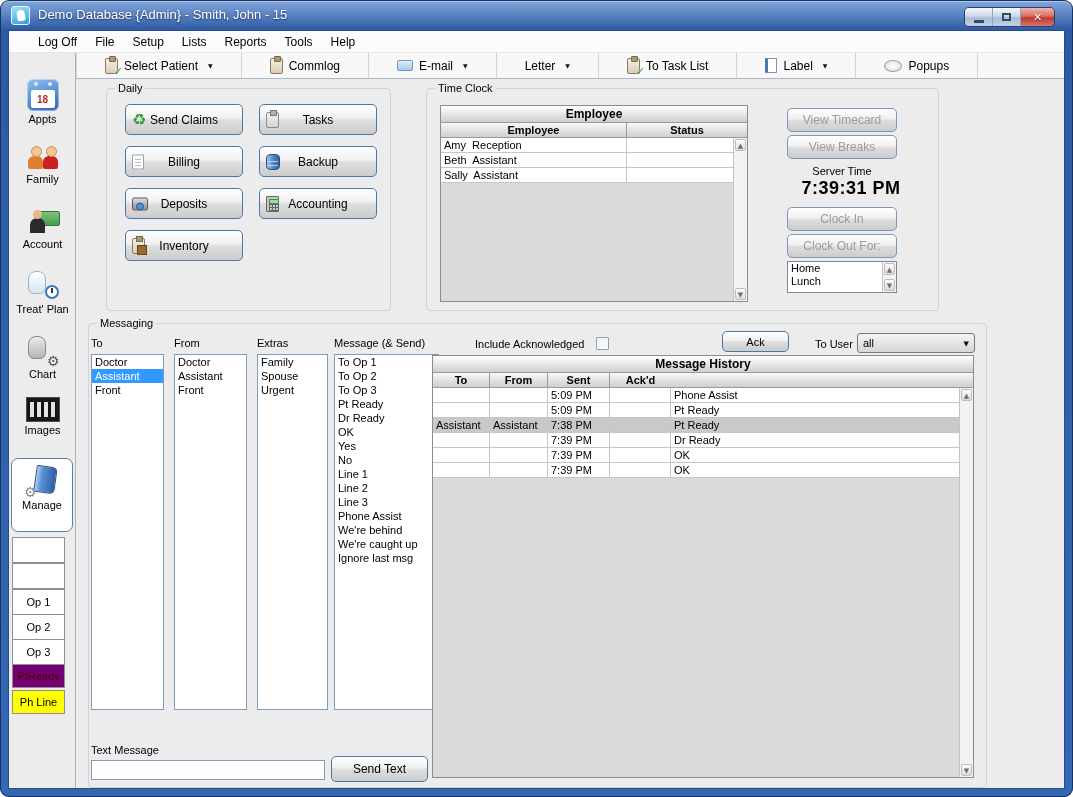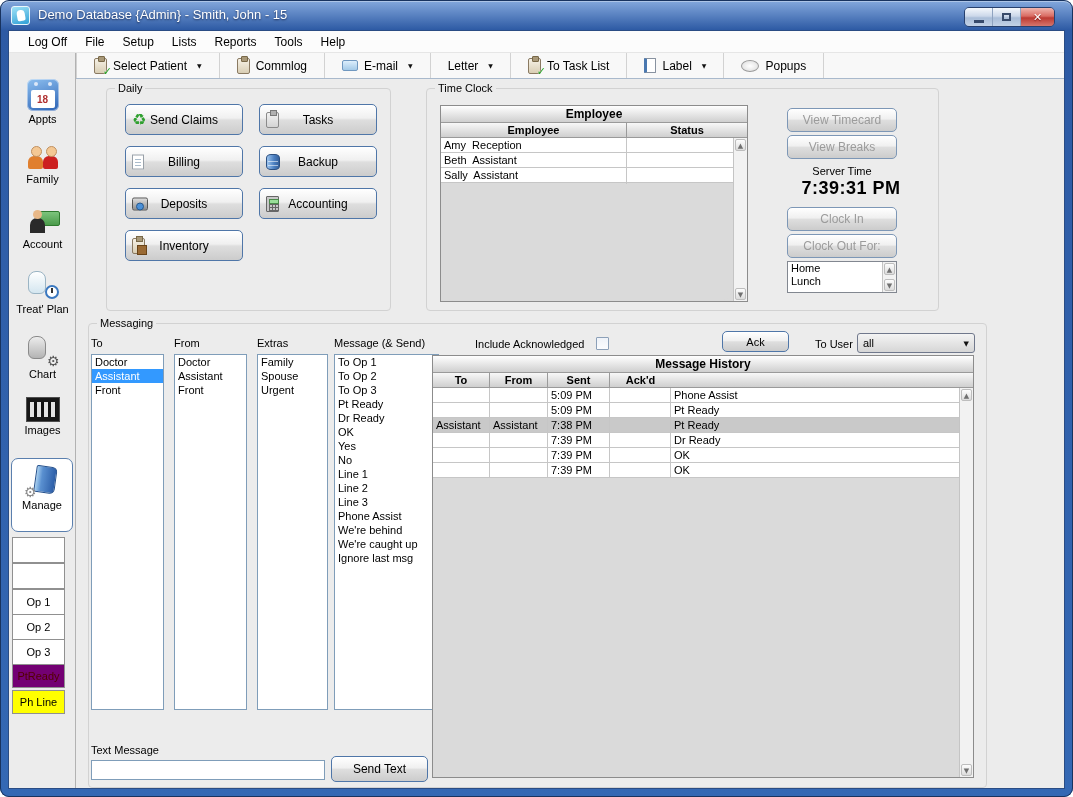--- a/index.html
+++ b/index.html
@@ -16,25 +16,25 @@
   .title-text { position:absolute; left:38px; top:7px; color:#fff; font-size:13px; text-shadow:0 1px 2px #1a2c55; white-space:nowrap; }
   .winbtns { position:absolute; top:7px; right:18px; display:flex; border:1px solid #27406e; border-radius:5px; overflow:hidden; height:20px; }
   .wbtn { width:28px; height:100%; display:flex; align-items:center; justify-content:center;
     background:linear-gradient(#f5f8fc,#ccd8ea 45%,#a9bdd8 55%,#c3d2e6); border-right:1px solid #8fa3c0; }
   .wbtn.close { width:33px; background:linear-gradient(#f0b6ae,#d96c63 45%,var(--close-red,#bc3a32) 55%,#d4766d); border-right:none; }
   .min-glyph { width:10px; height:3px; background:#37custom; background:#374a6b; margin-top:8px; }
   .max-glyph { width:9px; height:8px; border:2px solid #374a6b; background:transparent; }
   .close-glyph { color:#fff; font-size:11px; font-weight:bold; font-family:"DejaVu Sans",sans-serif; text-shadow:0 1px 1px #7a1510; }
   
   .client { position:absolute; left:8px; right:8px; top:30px; bottom:8px; background:#ececec; border:1px solid #2a4c84; overflow:hidden; }
-  .menubar { position:absolute; left:0; right:0; top:0; height:22px; background:#fcfcfc; display:flex; align-items:center; padding-left:10px; font-size:12px; border-bottom:1px solid #e6e6e6; }
+  .menubar { position:absolute; left:0; right:0; top:0; height:22px; background:#fcfcfc; display:flex; align-items:center; padding-left:20px; font-size:12px; border-bottom:1px solid #e6e6e6; }
   .menu-item { padding:3px 9px; white-space:nowrap; }
   .toolbar { position:absolute; left:67px; right:0; top:22px; height:26px; background:#f8f8f8; border-bottom:1px solid #a9b9cc; display:flex; align-items:stretch; }
   .tb-sep { width:1px; background:#d2d2d2; }
-  .tb-btn { display:flex; align-items:center; gap:6px; padding:0 17px; font-size:12px; white-space:nowrap; }
+  .tb-btn { display:flex; align-items:center; gap:6px; padding:0 28px; font-size:12px; white-space:nowrap; }
   .tb-caret { font-size:6px; color:#111; font-family:"DejaVu Sans",sans-serif; padding-left:4px; }
   
   .ico-clip { width:13px; height:16px; background:linear-gradient(#f6f1e6,#d9ceb5); border:1px solid #8a7a62; border-radius:2px; position:relative; }
   .ico-clip::before { content:""; position:absolute; top:-3px; left:3px; width:5px; height:4px; background:#a89878; border:1px solid #786848; border-radius:1px; }
   .ico-check::after { content:"✓"; position:absolute; bottom:-5px; right:-6px; color:#27a427; font-weight:bold; font-size:11px; font-family:"DejaVu Sans",sans-serif; text-shadow:0 0 2px #fff; }
   .ico-mail { width:16px; height:11px; background:linear-gradient(#dceefc,#a4cae8); border:1px solid #7098c0; border-radius:2px; position:relative; overflow:hidden; }
   .ico-mail::before { content:""; position:absolute; top:-7px; left:-1px; border:8px solid transparent; border-top:8px solid #eef6fc; }
   .ico-lab { width:12px; height:15px; background:#fff; border:1px solid #8892a0; border-left:3px solid #4a78b0; border-radius:1px; }
   .ico-pop { width:18px; height:12px; background:radial-gradient(#ffffff,#dadada); border:1px solid #9a9a9a; border-radius:50%; }
   

